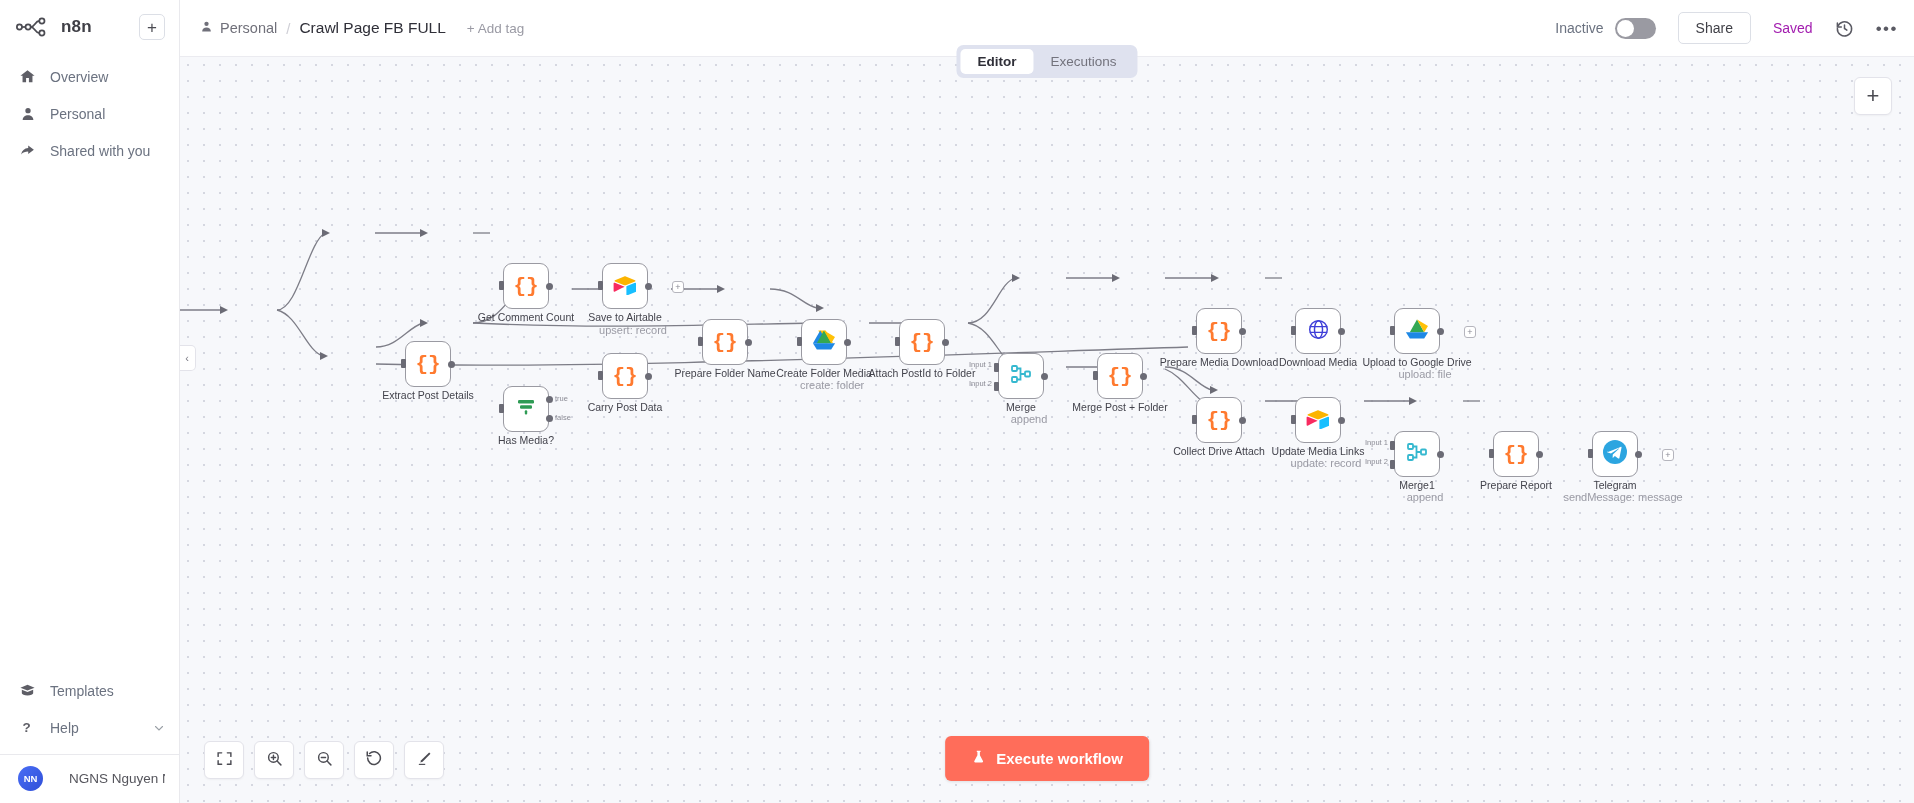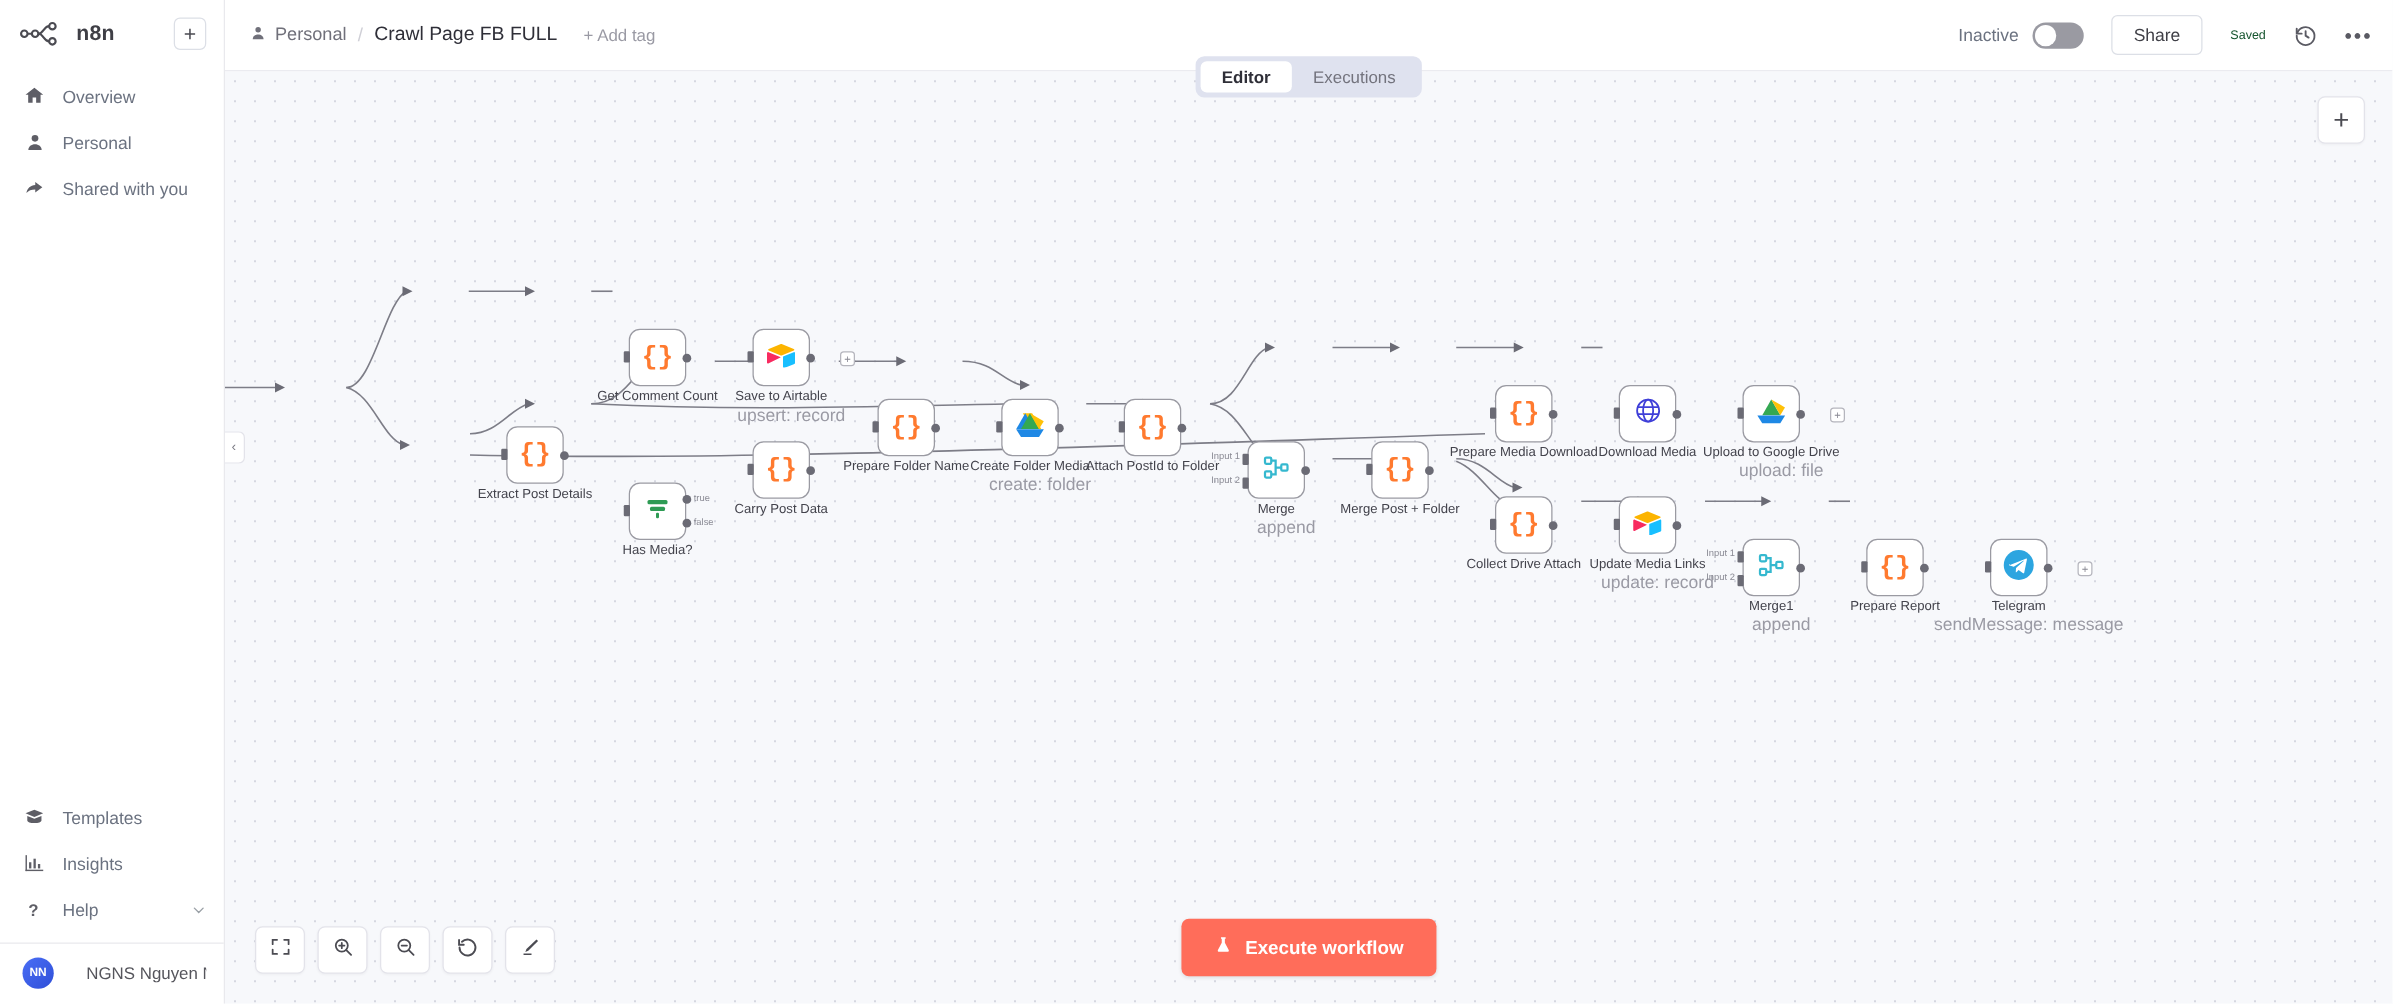--- a/index.html
+++ b/index.html
@@ -68,21 +68,21 @@
     position: relative; cursor:pointer; flex:0 0 41px;
   }
   .toggle .knob {
     position:absolute; left:2px; top:2px; width:17px; height:17px; border-radius:50%;
     background:#fff;
   }
   .share-btn {
     border:1px solid #dcdfe6; border-radius:5px; padding: 7px 17px;
     color:#3f3f46; font-size:14px; background:#fff; cursor:pointer;
   }
-  .saved-label { color:#14532d; font-size:10px; }
+  .saved-label { color:#a21caf; font-size:14px; }
   .icon-btn { color:#5a5a63; cursor:pointer; display:flex; align-items:center; justify-content:center; }
   .dots { letter-spacing:1.5px; font-size:17px; color:#5a5a63; cursor:pointer; line-height:1; }
 
   
   .tabs {
     position:absolute; top: 45px; left: 50%; transform: translateX(-50%);
     background:#dfe2ef; border-radius: 7px; padding: 4px; display:flex; gap:0;
     z-index: 6;
   }
   .tab { padding: 5px 17px; font-size:13.5px; border-radius:5px; color:#73737d; cursor:pointer; }
@@ -119,21 +119,21 @@
     cursor:pointer; z-index: 2;
   }
   .node .glyph { font-size: 21px; color:#ff7a2f; font-weight:bold; font-family:"Liberation Mono", monospace; line-height:1; }
   .node-label {
     position:absolute; text-align:center; z-index:2;
     font-size: 10.5px; color:#43434c; white-space:nowrap;
     transform: translateX(-50%); pointer-events:none;
   }
   .node-sub {
     position:absolute; text-align:center; z-index:2;
-    font-size: 14px; color:#9a9aa4; white-space:nowrap;
+    font-size: 11px; color:#9a9aa4; white-space:nowrap;
     transform: translateX(-50%); pointer-events:none;padding-left:16px;
   }
   .port {
     position:absolute; width:7px; height:7px; border-radius:50%;
     background:#6b6b75; z-index:3;
   }
   .port-in {
     position:absolute; width:5px; height:9px; background:#6b6b75; z-index:3; border-radius:1px;
   }
   .edge-label {
@@ -217,32 +217,20 @@
 
     <div class="sb-bottom">
       <div class="sb-item">
         <span class="sb-ico">
           <svg width="17" height="17" viewBox="0 0 24 24" fill="#5e5e66">
               <path d="M2 8l10-4 10 4-10 4L2 8z"></path>
               <path d="M4 11v5c0 1.7 3.6 3 8 3s8-1.3 8-3v-5l-8 3.2L4 11z"></path>
             </svg>
         </span>
         <span class="sb-label">Templates</span>
-      </div>
-      <div class="sb-item">
-        <span class="sb-ico">
-          <svg width="17" height="17" viewBox="0 0 24 24" fill="#5e5e66">
-              <rect x="2" y="3" width="1.6" height="18"></rect>
-              <rect x="2" y="19.4" width="20" height="1.6"></rect>
-              <rect x="6" y="11" width="2.6" height="7"></rect>
-              <rect x="11" y="7" width="2.6" height="11"></rect>
-              <rect x="16" y="13" width="2.6" height="5"></rect>
-            </svg>
-        </span>
-        <span class="sb-label">Insights</span>
       </div>
       <div class="sb-item">
         <span class="sb-ico">
           <svg width="17" height="17" viewBox="0 0 24 24" fill="#5e5e66">
               <text x="5" y="19" font-size="19" font-weight="bold" font-family="Liberation Sans, sans-serif">?</text>
             </svg>
         </span>
         <span class="sb-label">Help</span>
         <span class="sb-chev">
           <svg width="12" height="12" viewBox="0 0 24 24" fill="none" stroke="#9aa0a6" stroke-width="2.2" stroke-linecap="round">

